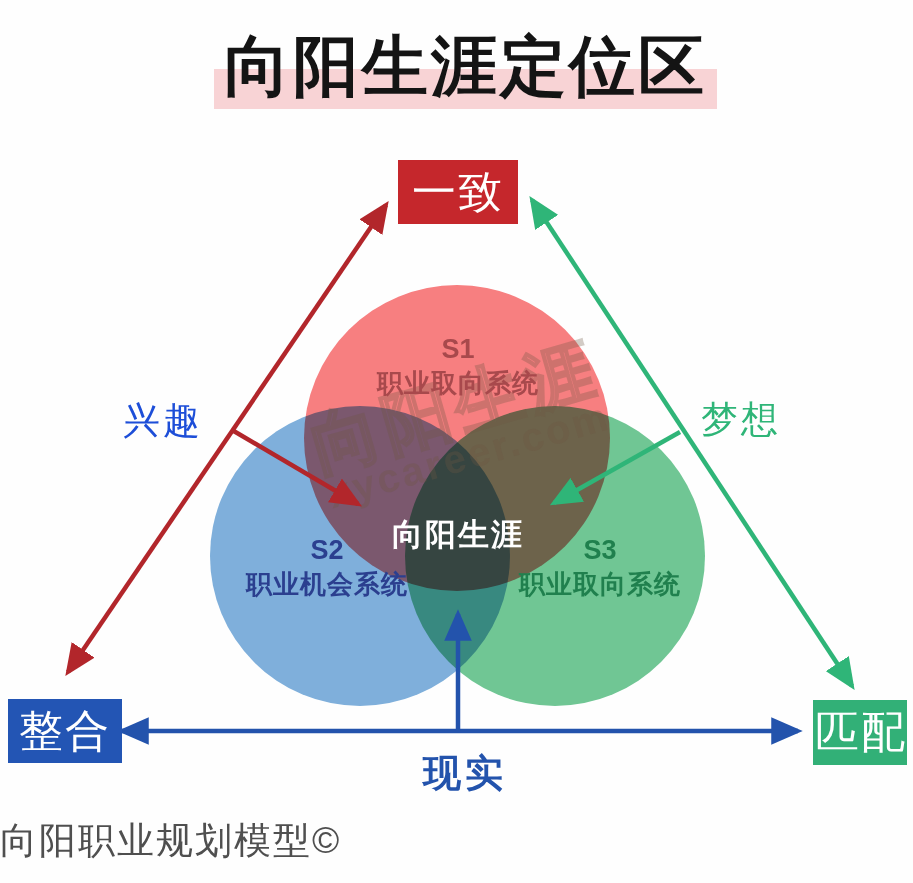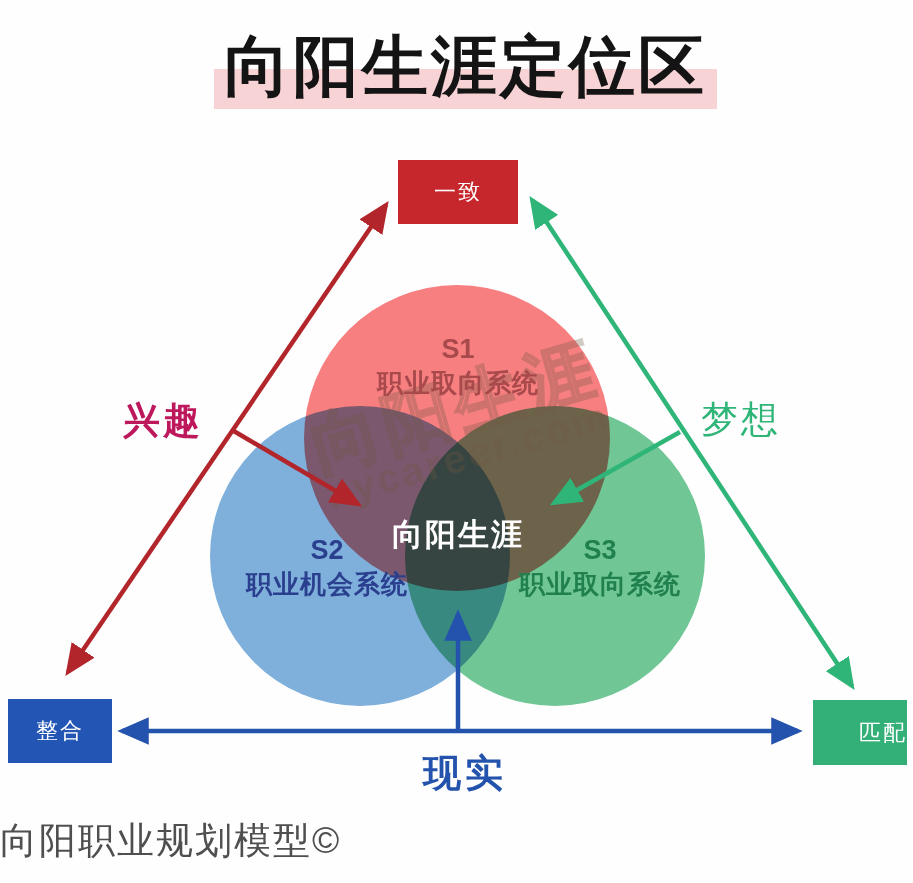--- a/index.html
+++ b/index.html
@@ -41,28 +41,28 @@
     color:transparent;-webkit-text-stroke:2px rgba(110,85,65,0.30);
   }
   .watermark .wm2{
     font-size:40px;font-weight:bold;letter-spacing:3px;color:rgba(110,85,65,0.30);margin-top:-4px;
   }
   
   svg.arrows{position:absolute;left:0;top:0;z-index:7;}
   
   .node{
     position:absolute;display:flex;align-items:center;justify-content:center;z-index:8;
-    color:#fff;font-size:22px;letter-spacing:2px;
+    color:#fff;font-size:44px;letter-spacing:2px;
   }
   .n-top{left:398px;top:160px;width:120px;height:64px;background:var(--box-red);}
-  .n-left{left:8px;top:699px;width:104px;height:64px;background:var(--box-blue);}
+  .n-left{left:8px;top:699px;width:114px;height:64px;background:var(--box-blue);}
   .n-right{left:813px;top:700px;width:94px;height:65px;background:var(--box-green);justify-content:flex-end;}
   
   .edge-label{position:absolute;z-index:8;}
-  .e-left{left:123px;top:396px;font-size:37px;color:#be185d;letter-spacing:3px;font-weight:bold;}
+  .e-left{left:123px;top:396px;font-size:37px;color:#1d4ed8;letter-spacing:3px;}
   .e-right{left:701px;top:395px;font-size:37px;color:var(--arrow-green);letter-spacing:3px;text-align:center;}
   .e-bottom{left:0;top:748px;width:930px;text-align:center;font-size:38px;font-weight:bold;
             color:var(--arrow-blue);letter-spacing:4px;}
   
   .caption{
     position:absolute;left:0;top:816px;width:100%;
     font-size:37px;color:#4f4f4f;letter-spacing:2px;
   }
 </style>
 </head>

